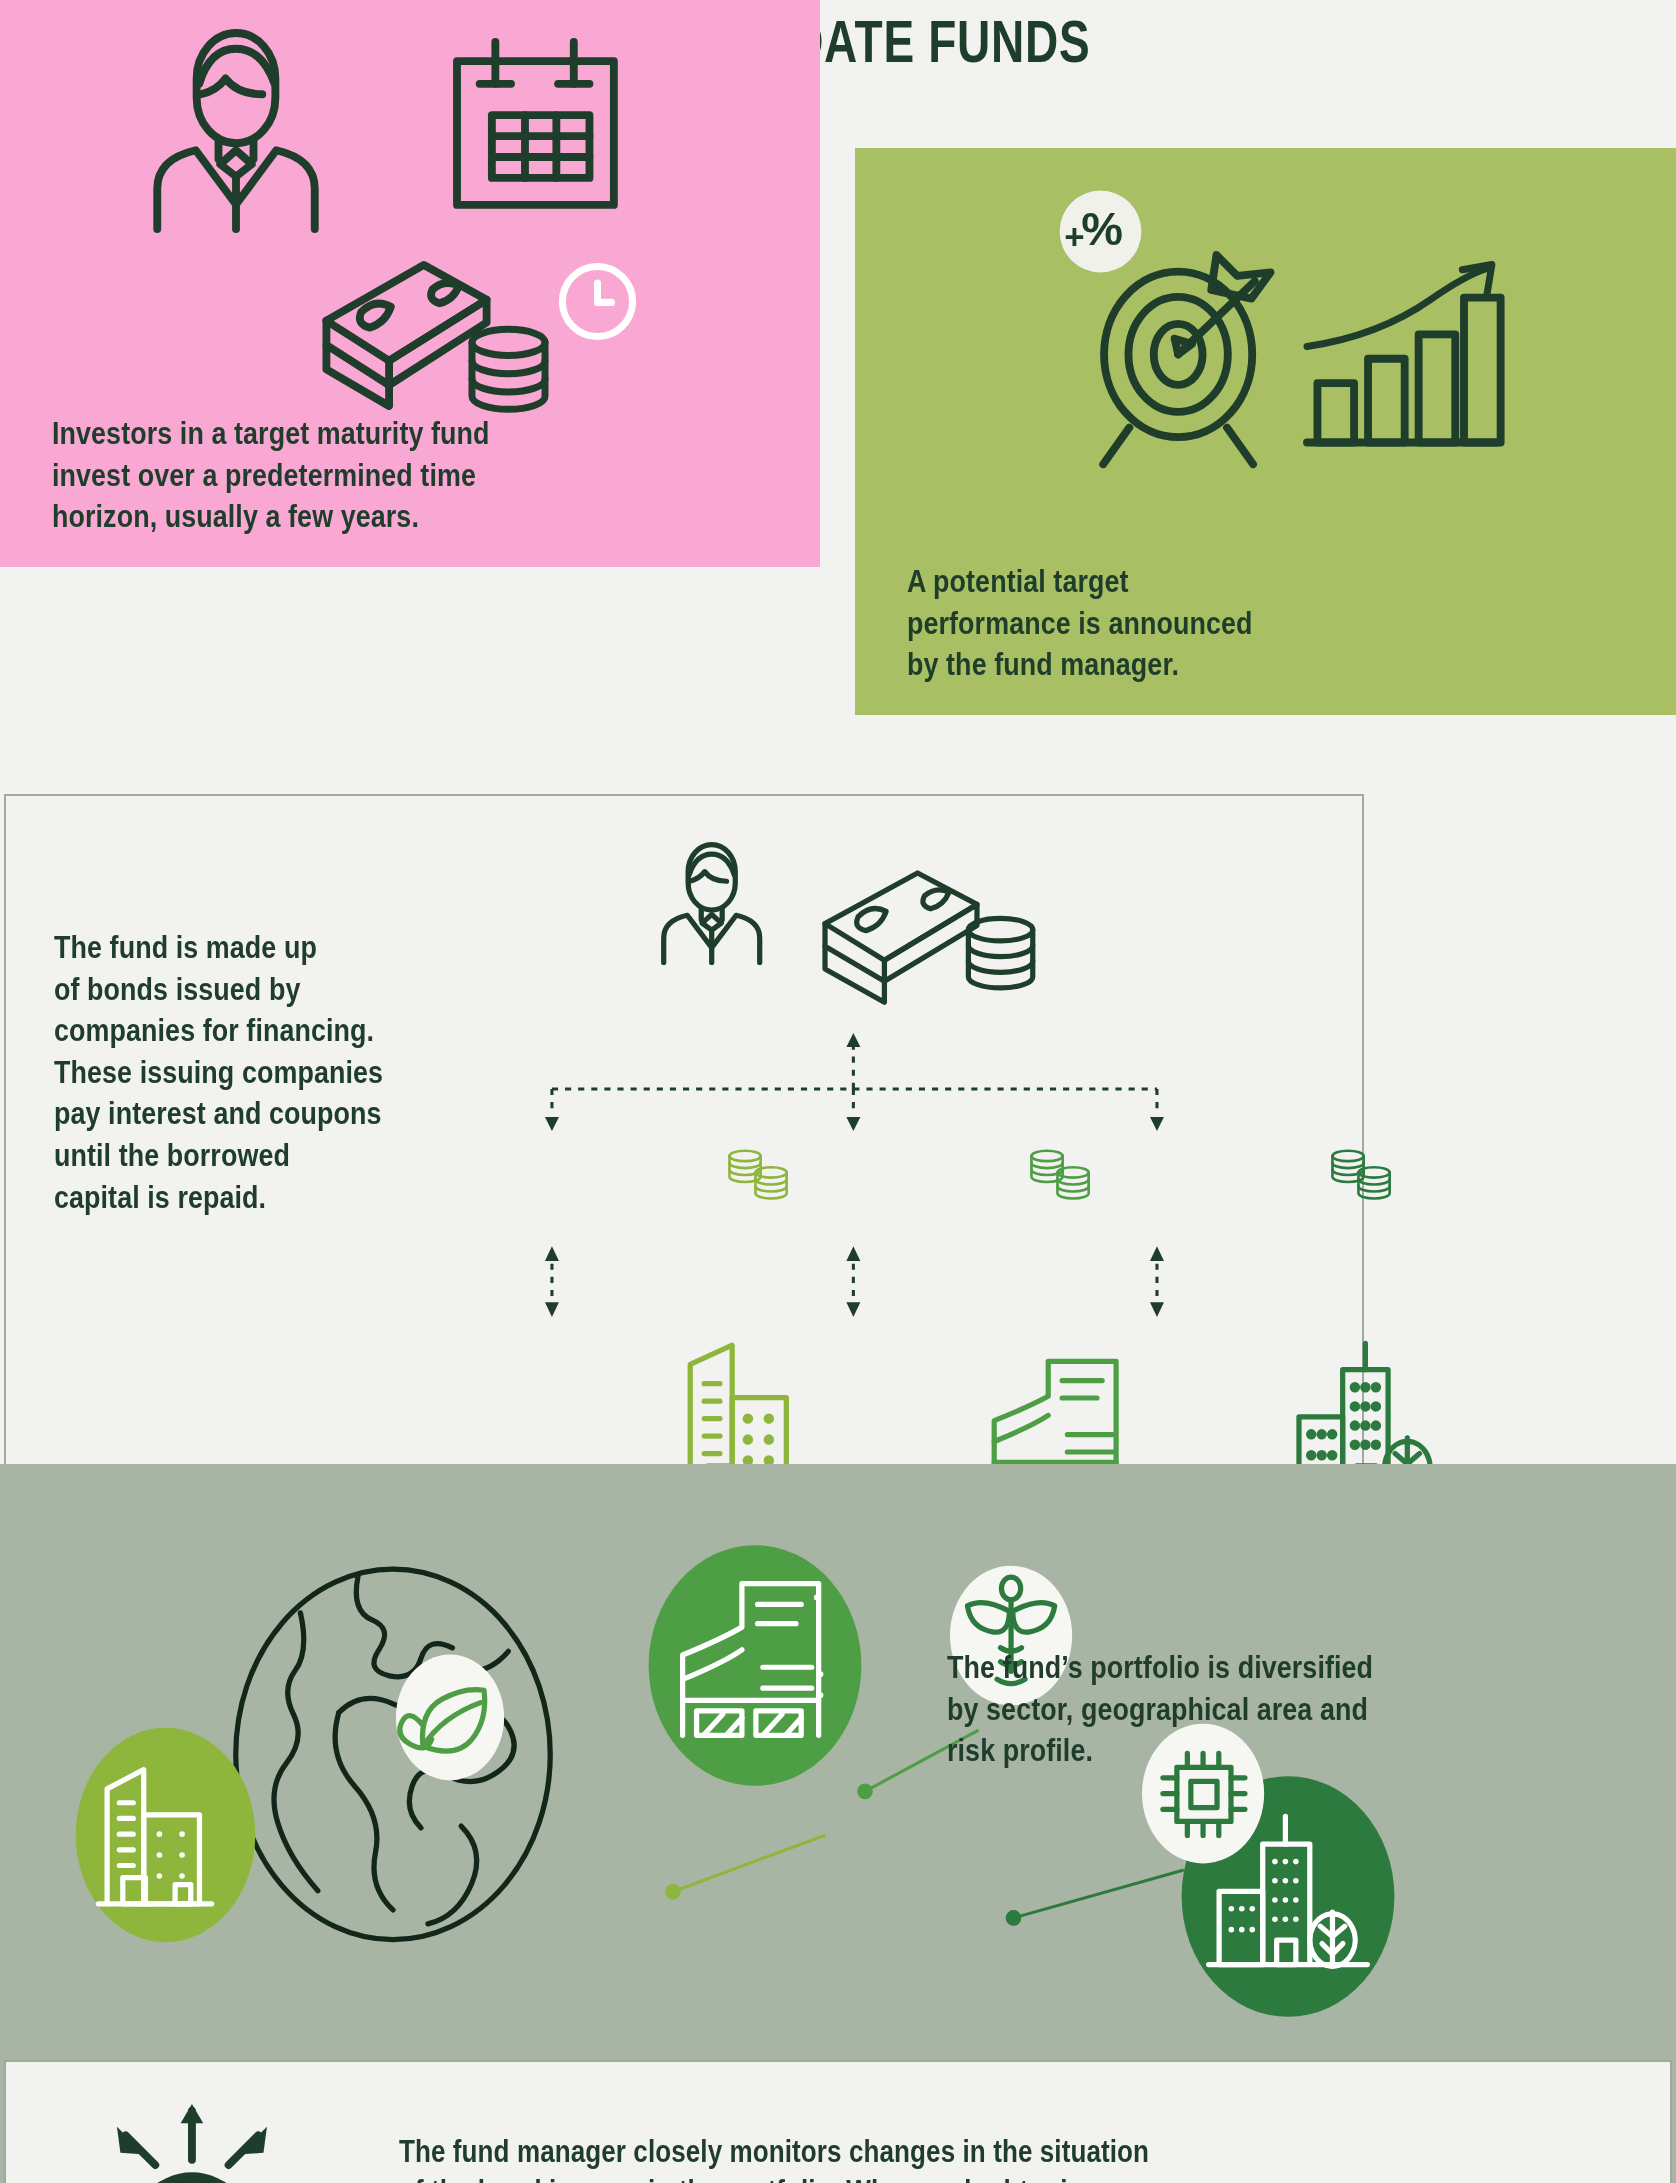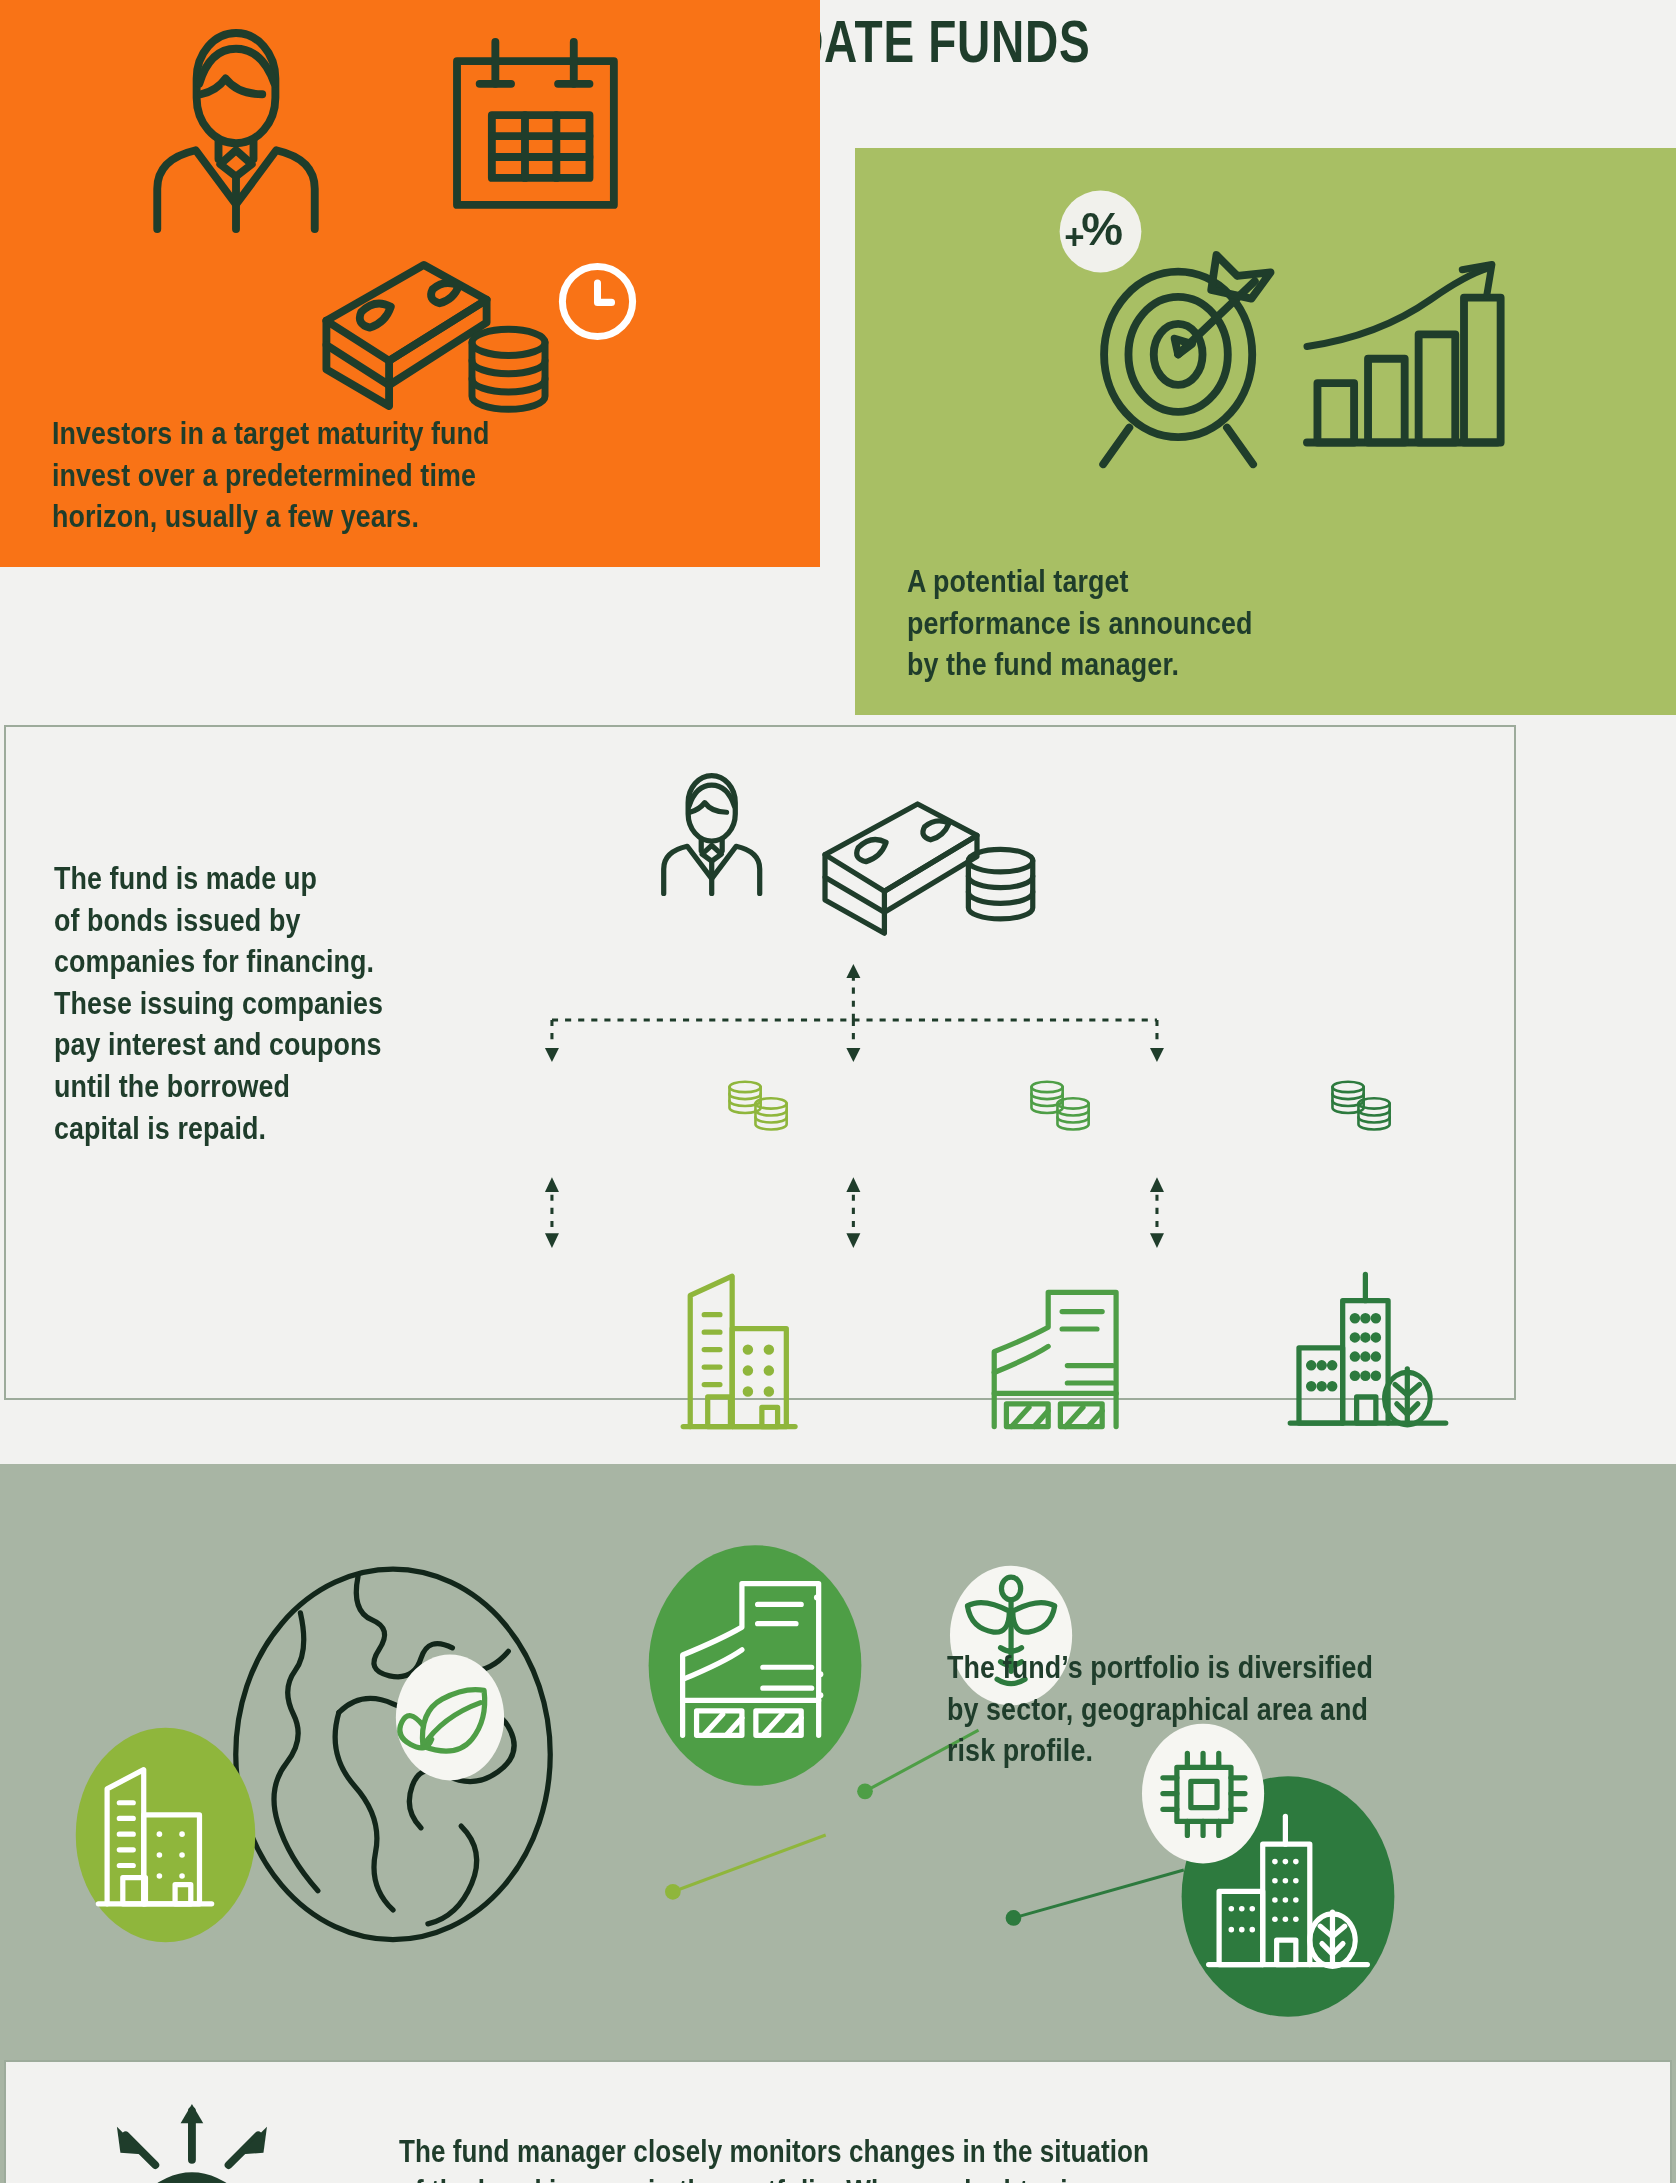--- a/index.html
+++ b/index.html
@@ -38,28 +38,28 @@
     letter-spacing:0.1px;
     transform:scaleX(.84);
     transform-origin:0 0;
     white-space:pre-line;
   }
 
   .art{position:absolute;}
   svg{display:block;overflow:visible;}
 
   
-  #p1{left:0;top:340;width:820px;height:567px;background:#f97316;}
+  #p1{left:0;top:340;width:820px;height:567px;background:#f9a8d4;}
   #p2{left:855px;top:148px;width:822px;height:567px;background:#a8bf64;}
 
   #p1 .ptext{left:52px;top:413px;position:absolute;}
   #p2 .ptext{left:52px;top:413px;position:absolute;}
 
   
-  #p3{left:3.5px;top:725px;width:1512px;height:675px;}
+  #p3{left:3.5px;top:794px;width:1360px;height:675px;}
   #p3 .ptext{position:absolute;left:48px;top:131px;}
 
   
   #p4{left:0;top:1464px;width:1677px;height:724px;background:#a8b5a4;}
   #p4 .ptext{position:absolute;left:947px;top:183px;}
 
   
   #p5{left:3.5px;top:2060px;width:1668px;height:282px;}
   #p5 .ptext{position:absolute;left:393px;top:70px;font-size:31px;}
 </style>

